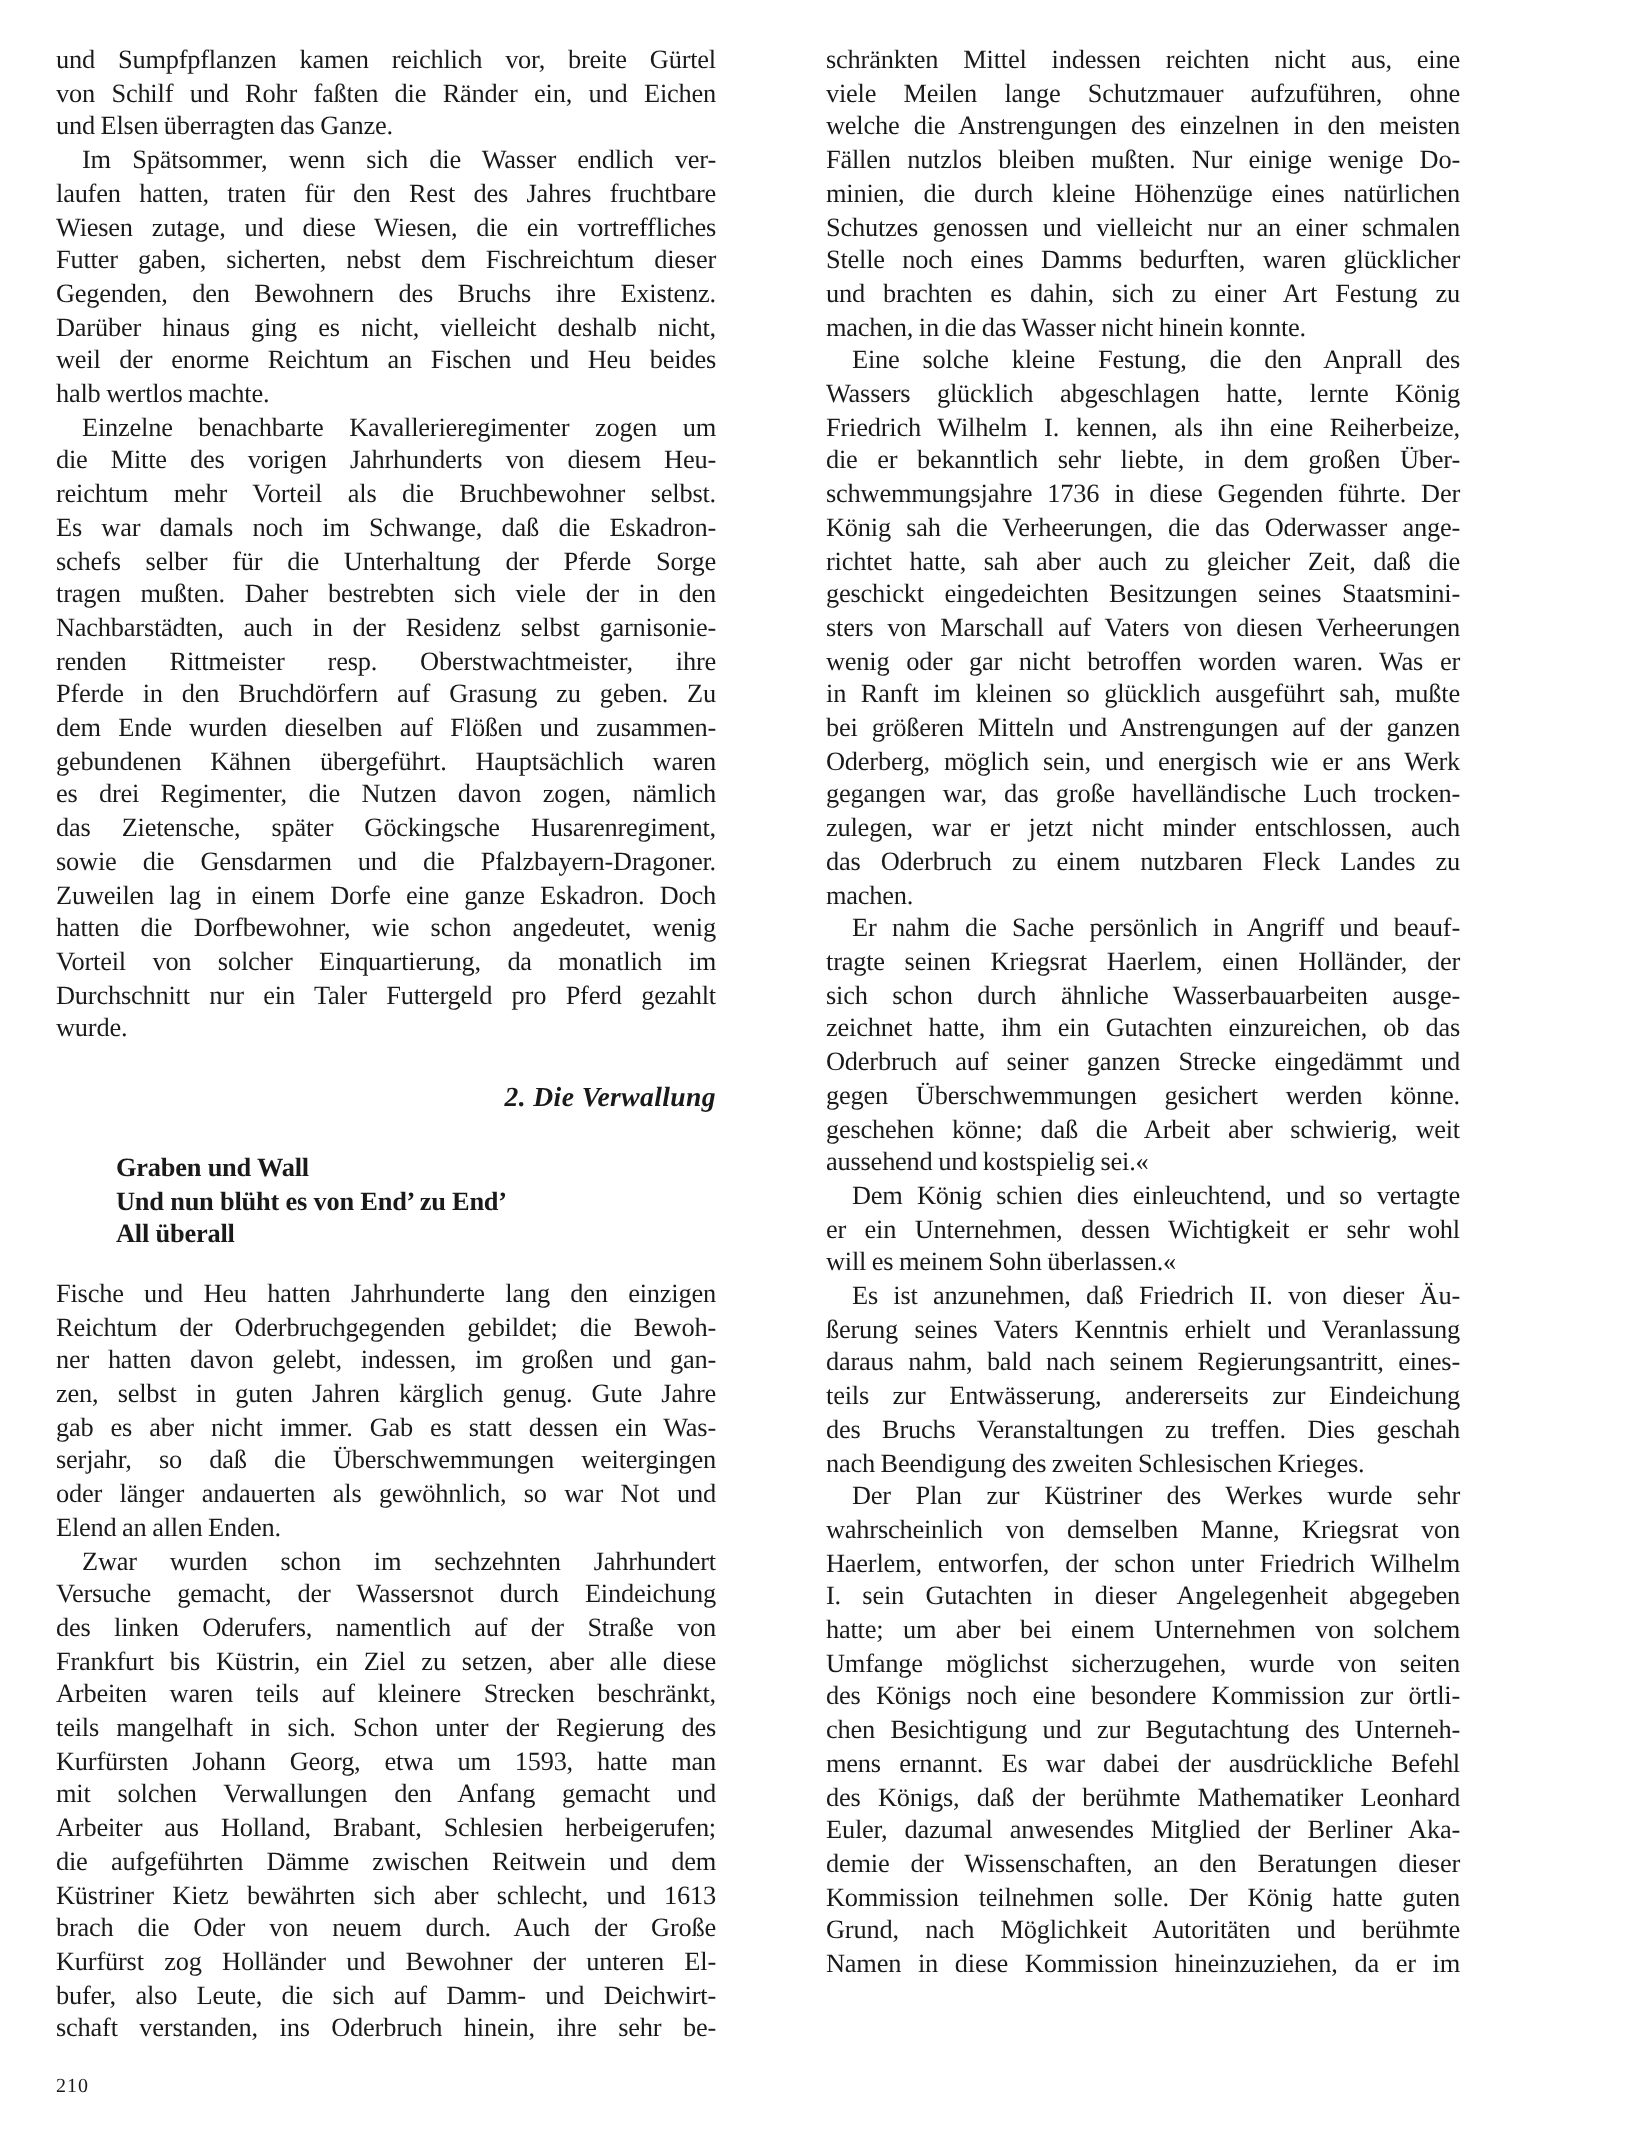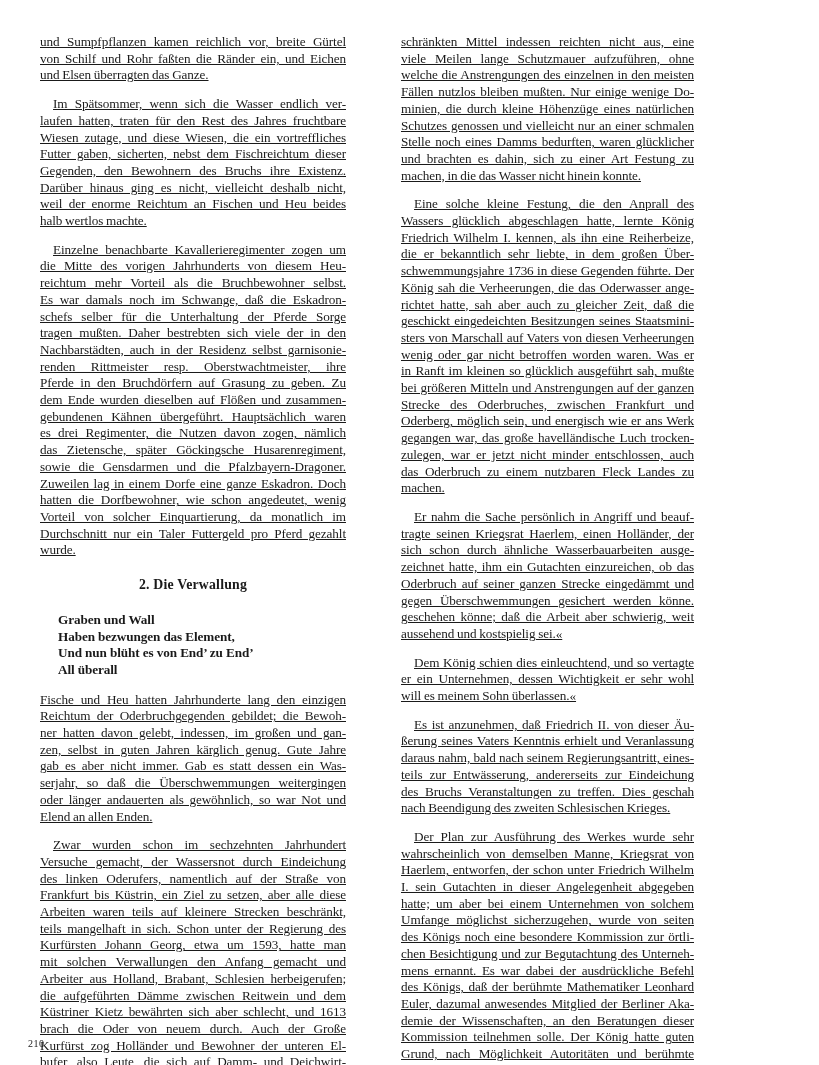--- a/index.html
+++ b/index.html
@@ -13,38 +13,39 @@
     overflow: hidden;
     position: relative;
     font-family: "Liberation Serif", serif;
     color: #1a1a1a;
   }
   .column {
     position: absolute;
     top: 22px;
   }
   .col-left  { left: 28px;  width: 330px; }
-  .col-right { left: 389px; width: 317px; }
-  .para { margin: 12px; text-decoration: underline; }
+  .col-right { left: 413px; width: 317px; }
+  .para { margin: 0; }
   .line {
     font-size: 13.2px;
     line-height: 16.7px;
     letter-spacing: -0.1px;
     word-spacing: -0.4px;
     text-align: justify;
     text-align-last: justify;
     white-space: normal;
   }
   .line.end { text-align-last: left; }
   .para.indent .line:first-child { text-indent: 13px; }
   .heading {
     font-size: 13.8px;
     line-height: 16.7px;
     font-weight: bold;
-    text-align: center;
+    font-style: italic;
+    text-align: right;
     margin: 18px 0 18px 0;
     letter-spacing: 0.2px;
   }
   .verse { margin: 0 0 13px 30px; }
   .verse .vline {
     font-size: 13.2px;
     line-height: 16.7px;
     letter-spacing: -0.1px;
     text-align: left;
     font-weight: bold;
@@ -94,21 +95,20 @@
       <div class="line">sowie die Gensdarmen und die Pfalzbayern-Dragoner.</div>
       <div class="line">Zuweilen lag in einem Dorfe eine ganze Eskadron. Doch</div>
       <div class="line">hatten die Dorfbewohner, wie schon angedeutet, wenig</div>
       <div class="line">Vorteil von solcher Einquartierung, da monatlich im</div>
       <div class="line">Durchschnitt nur ein Taler Futtergeld pro Pferd gezahlt</div>
       <div class="line end">wurde.</div>
     </div>
     <div class="heading">2. Die Verwallung</div>
     <div class="verse">
       <div class="vline">Graben und Wall</div>
-      <div class="vline">Haben bezwungen das Element,</div>
       <div class="vline">Und nun blüht es von End’ zu End’</div>
       <div class="vline">All überall</div>
     </div>
     <div class="para">
       <div class="line">Fische und Heu hatten Jahrhunderte lang den einzigen</div>
       <div class="line">Reichtum der Oderbruchgegenden gebildet; die Bewoh-</div>
       <div class="line">ner hatten davon gelebt, indessen, im großen und gan-</div>
       <div class="line">zen, selbst in guten Jahren kärglich genug. Gute Jahre</div>
       <div class="line">gab es aber nicht immer. Gab es statt dessen ein Was-</div>
       <div class="line">serjahr, so daß die Überschwemmungen weitergingen</div>
@@ -151,21 +151,20 @@
       <div class="line">Friedrich Wilhelm I. kennen, als ihn eine Reiherbeize,</div>
       <div class="line">die er bekanntlich sehr liebte, in dem großen Über-</div>
       <div class="line">schwemmungsjahre 1736 in diese Gegenden führte. Der</div>
       <div class="line">König sah die Verheerungen, die das Oderwasser ange-</div>
       <div class="line">richtet hatte, sah aber auch zu gleicher Zeit, daß die</div>
       <div class="line">geschickt eingedeichten Besitzungen seines Staatsmini-</div>
       <div class="line">sters von Marschall auf Vaters von diesen Verheerungen</div>
       <div class="line">wenig oder gar nicht betroffen worden waren. Was er</div>
       <div class="line">in Ranft im kleinen so glücklich ausgeführt sah, mußte</div>
       <div class="line">bei größeren Mitteln und Anstrengungen auf der ganzen</div>
-      <div class="line">Strecke des Oderbruches, zwischen Frankfurt und</div>
       <div class="line">Oderberg, möglich sein, und energisch wie er ans Werk</div>
       <div class="line">gegangen war, das große havelländische Luch trocken-</div>
       <div class="line">zulegen, war er jetzt nicht minder entschlossen, auch</div>
       <div class="line">das Oderbruch zu einem nutzbaren Fleck Landes zu</div>
       <div class="line end">machen.</div>
     </div>
     <div class="para indent">
       <div class="line">Er nahm die Sache persönlich in Angriff und beauf-</div>
       <div class="line">tragte seinen Kriegsrat Haerlem, einen Holländer, der</div>
       <div class="line">sich schon durch ähnliche Wasserbauarbeiten ausge-</div>
@@ -182,21 +181,21 @@
     </div>
     <div class="para indent">
       <div class="line">Es ist anzunehmen, daß Friedrich II. von dieser Äu-</div>
       <div class="line">ßerung seines Vaters Kenntnis erhielt und Veranlassung</div>
       <div class="line">daraus nahm, bald nach seinem Regierungsantritt, eines-</div>
       <div class="line">teils zur Entwässerung, andererseits zur Eindeichung</div>
       <div class="line">des Bruchs Veranstaltungen zu treffen. Dies geschah</div>
       <div class="line end">nach Beendigung des zweiten Schlesischen Krieges.</div>
     </div>
     <div class="para indent">
-      <div class="line">Der Plan zur Ausführung des Werkes wurde sehr</div>
+      <div class="line">Der Plan zur Küstriner des Werkes wurde sehr</div>
       <div class="line">wahrscheinlich von demselben Manne, Kriegsrat von</div>
       <div class="line">Haerlem, entworfen, der schon unter Friedrich Wilhelm</div>
       <div class="line">I. sein Gutachten in dieser Angelegenheit abgegeben</div>
       <div class="line">hatte; um aber bei einem Unternehmen von solchem</div>
       <div class="line">Umfange möglichst sicherzugehen, wurde von seiten</div>
       <div class="line">des Königs noch eine besondere Kommission zur örtli-</div>
       <div class="line">chen Besichtigung und zur Begutachtung des Unterneh-</div>
       <div class="line">mens ernannt. Es war dabei der ausdrückliche Befehl</div>
       <div class="line">des Königs, daß der berühmte Mathematiker Leonhard</div>
       <div class="line">Euler, dazumal anwesendes Mitglied der Berliner Aka-</div>

